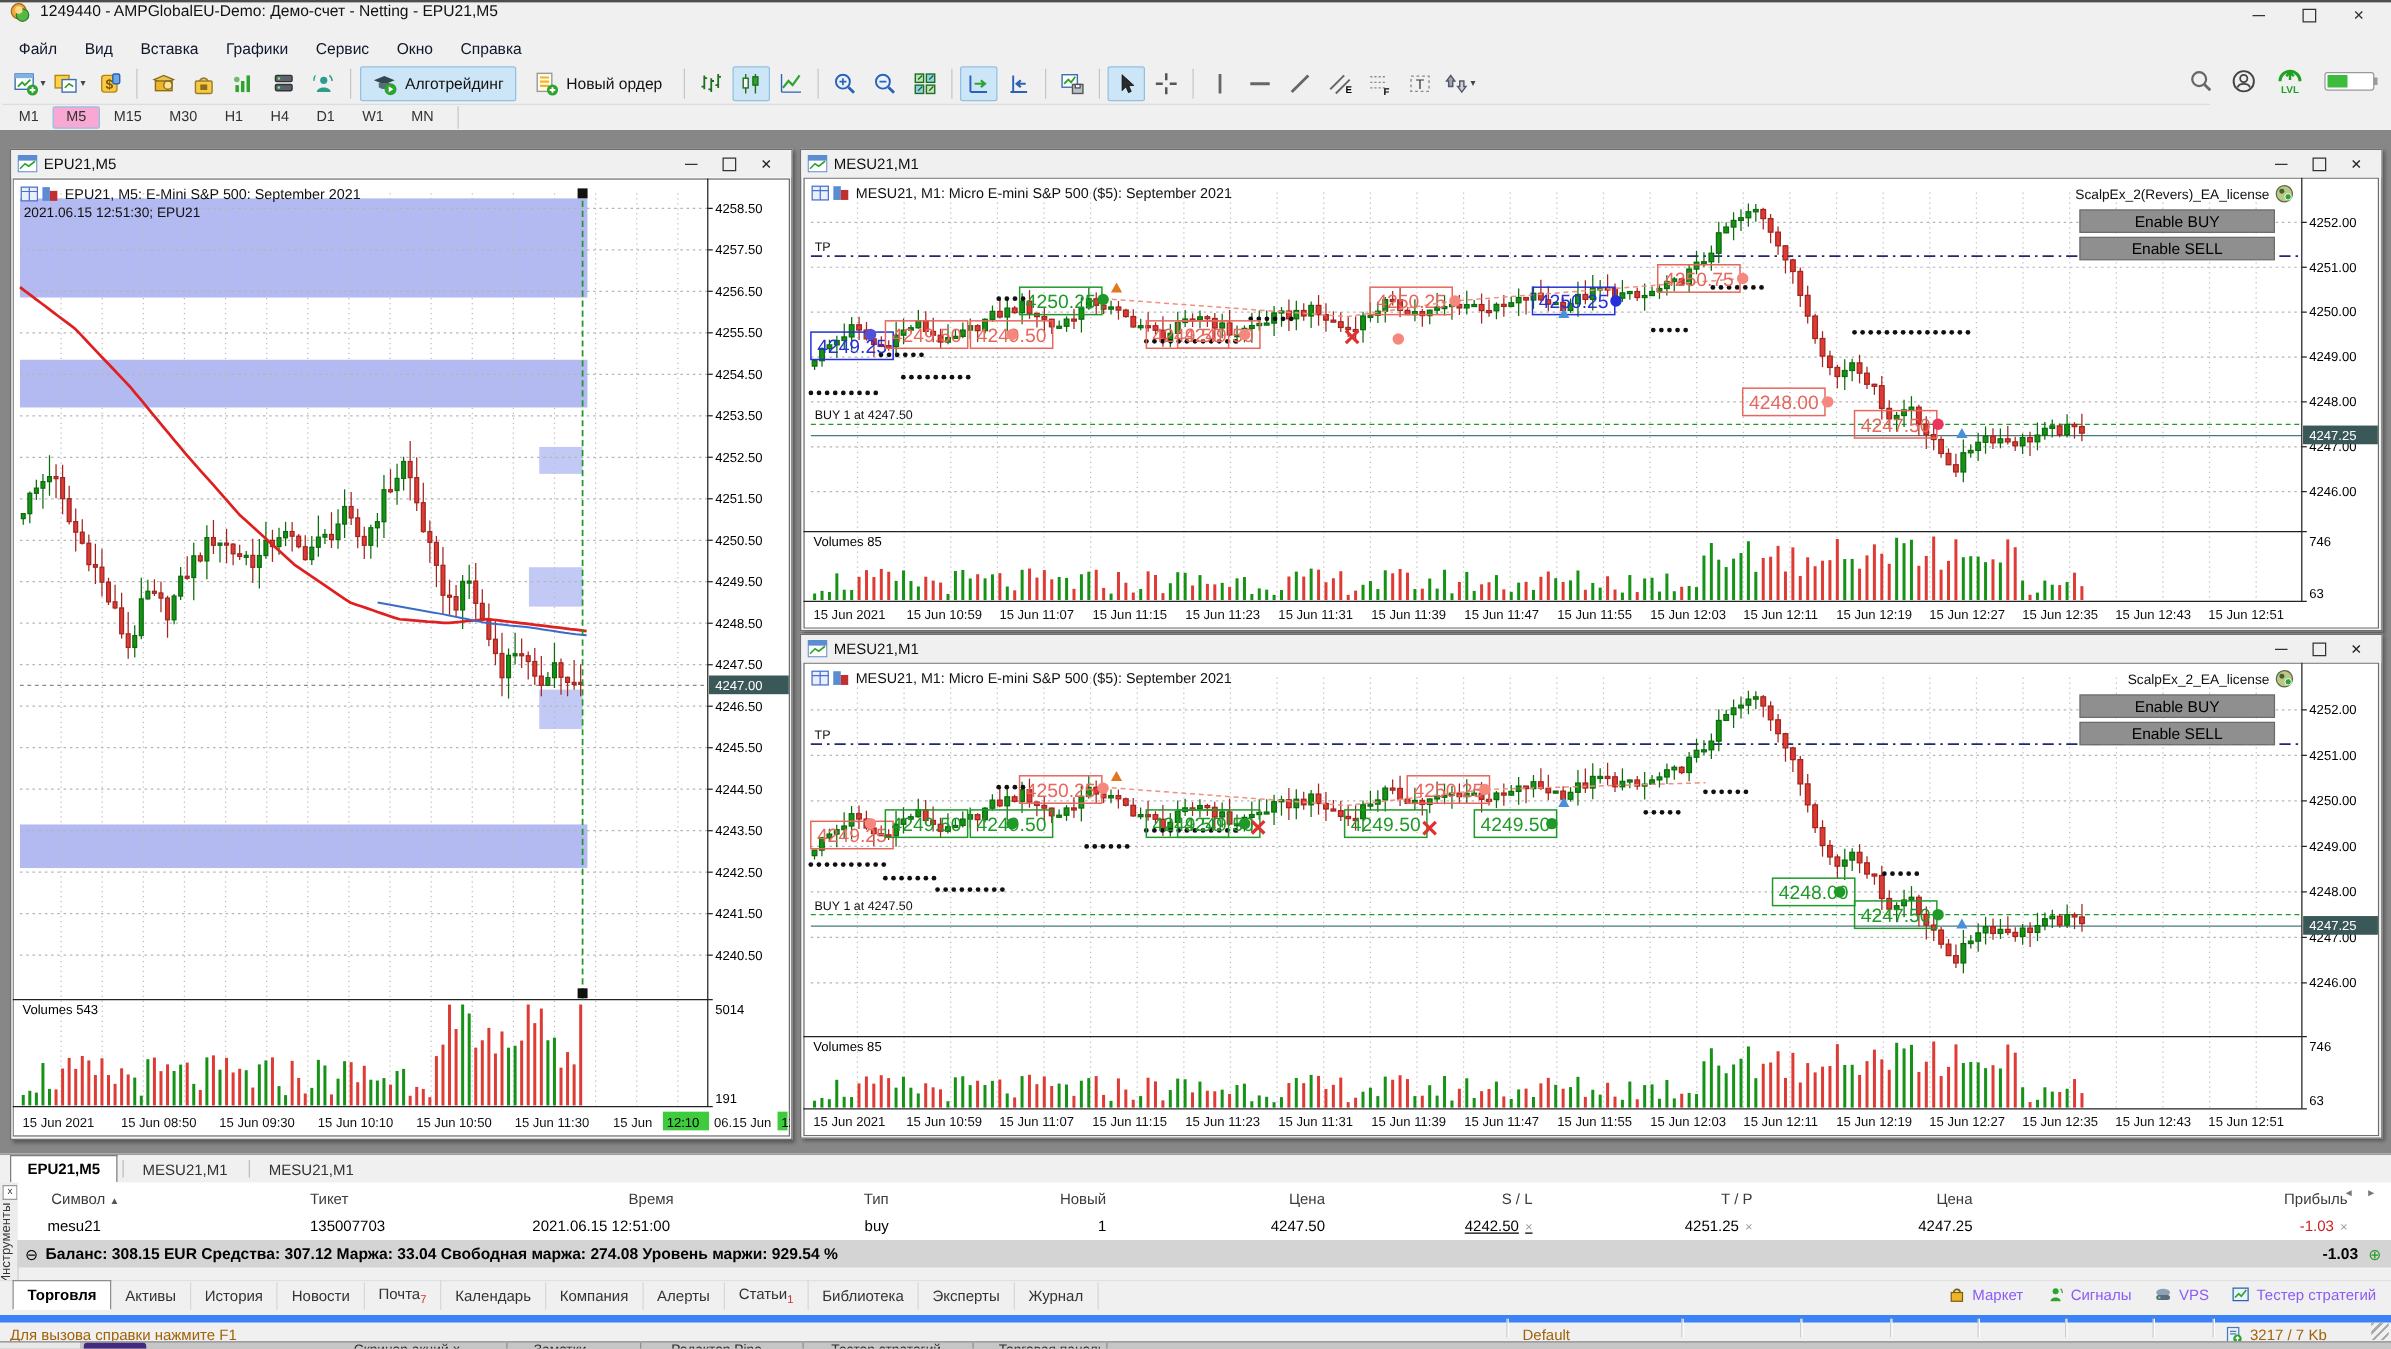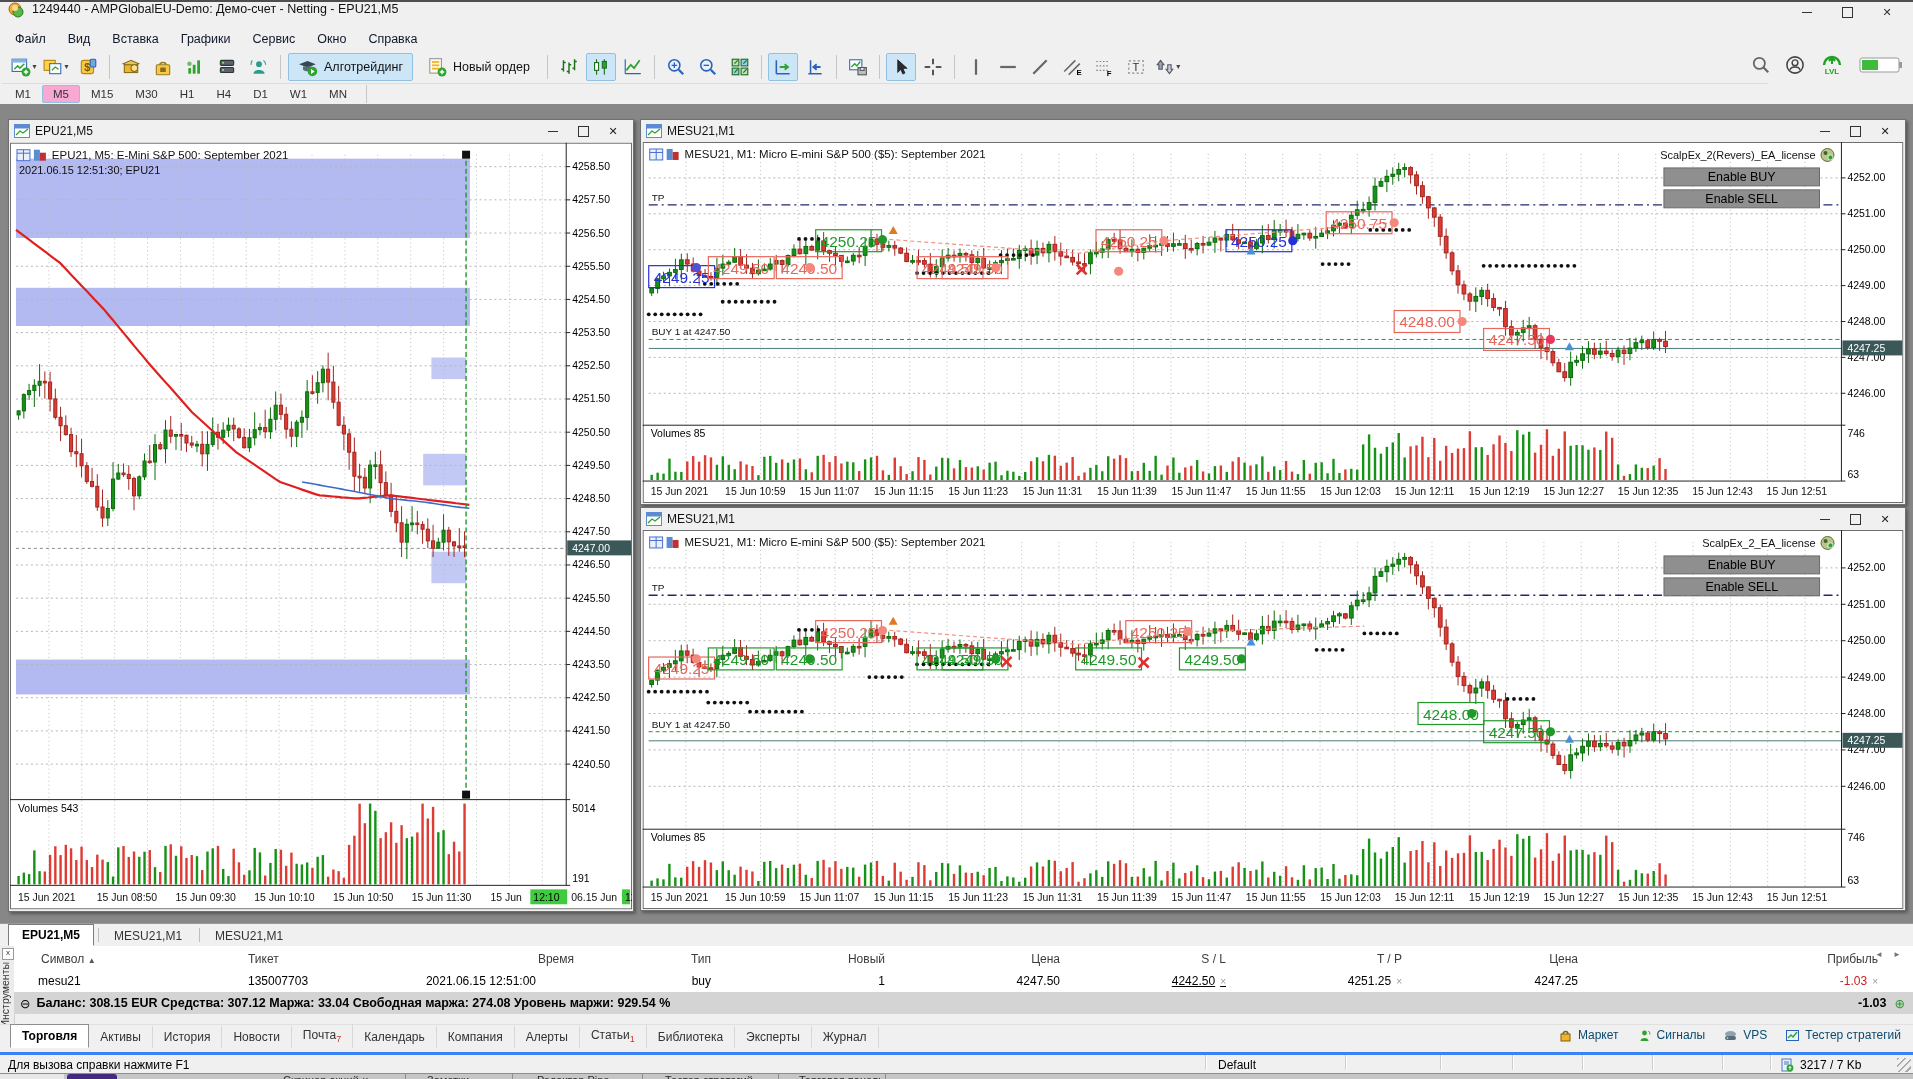--- a/index.html
+++ b/index.html
@@ -51,22 +51,22 @@
   .tablebg{position:absolute;left:14px;top:944px;width:1899px;height:46px;background:#fff}
   .th{position:absolute;font-size:12px;color:#3c3c3c;top:950px}
   .td{position:absolute;font-size:12px;color:#000;top:972px}
   .gray-x{color:#9a9a9a;font-size:10px;margin-left:5px}
   .balancebar{position:absolute;left:14px;top:990px;width:1899px;height:22px;background:#d4d4d4;display:flex;align-items:center;font-size:12.5px;font-weight:bold;color:#000;padding-left:6px;box-sizing:border-box}
   .tabsrow{position:absolute;left:0;top:1022px;width:100%;height:24px;background:#f0f0f0;display:flex;align-items:flex-end;padding-left:10px;box-sizing:border-box;border-top:1px solid #e0e0e0}
   .btab{font-size:12px;color:#333;padding:4px 11px;border-right:1px solid #d8d8d8}
   .btab.active{background:#fff;border:1px solid #8d8d8d;border-bottom-color:#fff;font-weight:bold;color:#000;border-right:1px solid #8d8d8d}
   .badge{color:#d03030;font-size:9px;vertical-align:sub}
   .dockbtns{position:absolute;right:12px;top:1026px;display:flex;gap:18px;align-items:center}
-  .dockbtn{display:flex;align-items:flex-start;gap:5px;font-size:12px;color:#0c4a6e}
-  .statusbar{position:absolute;left:0;top:1050px;width:100%;height:21px;background:#f0f0f0;border-top:3px solid #3b82f6;font-size:12px;color:#000000}
+  .dockbtn{display:flex;align-items:center;gap:5px;font-size:12px;color:#8b5cf6}
+  .statusbar{position:absolute;left:0;top:1050px;width:100%;height:21px;background:#f0f0f0;border-top:6px solid #3b82f6;font-size:12px;color:#a16207}
   .ssep{position:absolute;top:1053px;width:1px;height:15px;background:#cdcdcd;box-shadow:1px 0 0 #fff}
   .understrip{position:absolute;left:0;top:1071px;width:100%;height:8px;background:#c6c6c6;overflow:hidden;border-top:1px solid #8e8e8e}
   .ustext{position:absolute;top:0px;font-size:11px;color:#2a2a2a}
   .grip{position:absolute;right:2px;top:1056px;width:14px;height:14px;
     background:repeating-linear-gradient(135deg,#aaa 0 2px,transparent 2px 5px)}
 </style>
 </head>
 <body>
 
 <div id="app">
@@ -2244,21 +2244,21 @@
 
   <div class="toolbox-strip">
     <div class="toolbox-x">x</div>
     <div class="toolbox-label">Инструменты</div>
   </div>
 
   <div class="tablebg"></div>
   <div id="table-cells">
       <div class="th" style="left: 41px;"><span>Символ</span> <span style="font-size:8px;color:#555">▲</span></div>
       <div class="th" style="left: 248px;">Тикет</div>
-      <div class="th" style="right: 1339px;">Время</div>
+      <div class="th" style="right: 1374px;">Время</div>
       <div class="th" style="right: 1202px;">Тип</div>
       <div class="th" style="right: 1028px;">Новый</div>
       <div class="th" style="right: 853px;">Цена</div>
       <div class="th" style="right: 687px;">S / L</div>
       <div class="th" style="right: 511px;">T / P</div>
       <div class="th" style="right: 335px;">Цена</div>
       <div class="th" style="right: 35px;">Прибыль</div>
       <div class="td" style="left: 38px;">mesu21</div>
       <div class="td" style="left: 248px;">135007703</div>
       <div class="td" style="right: 1377px;">2021.06.15 12:51:00</div>

